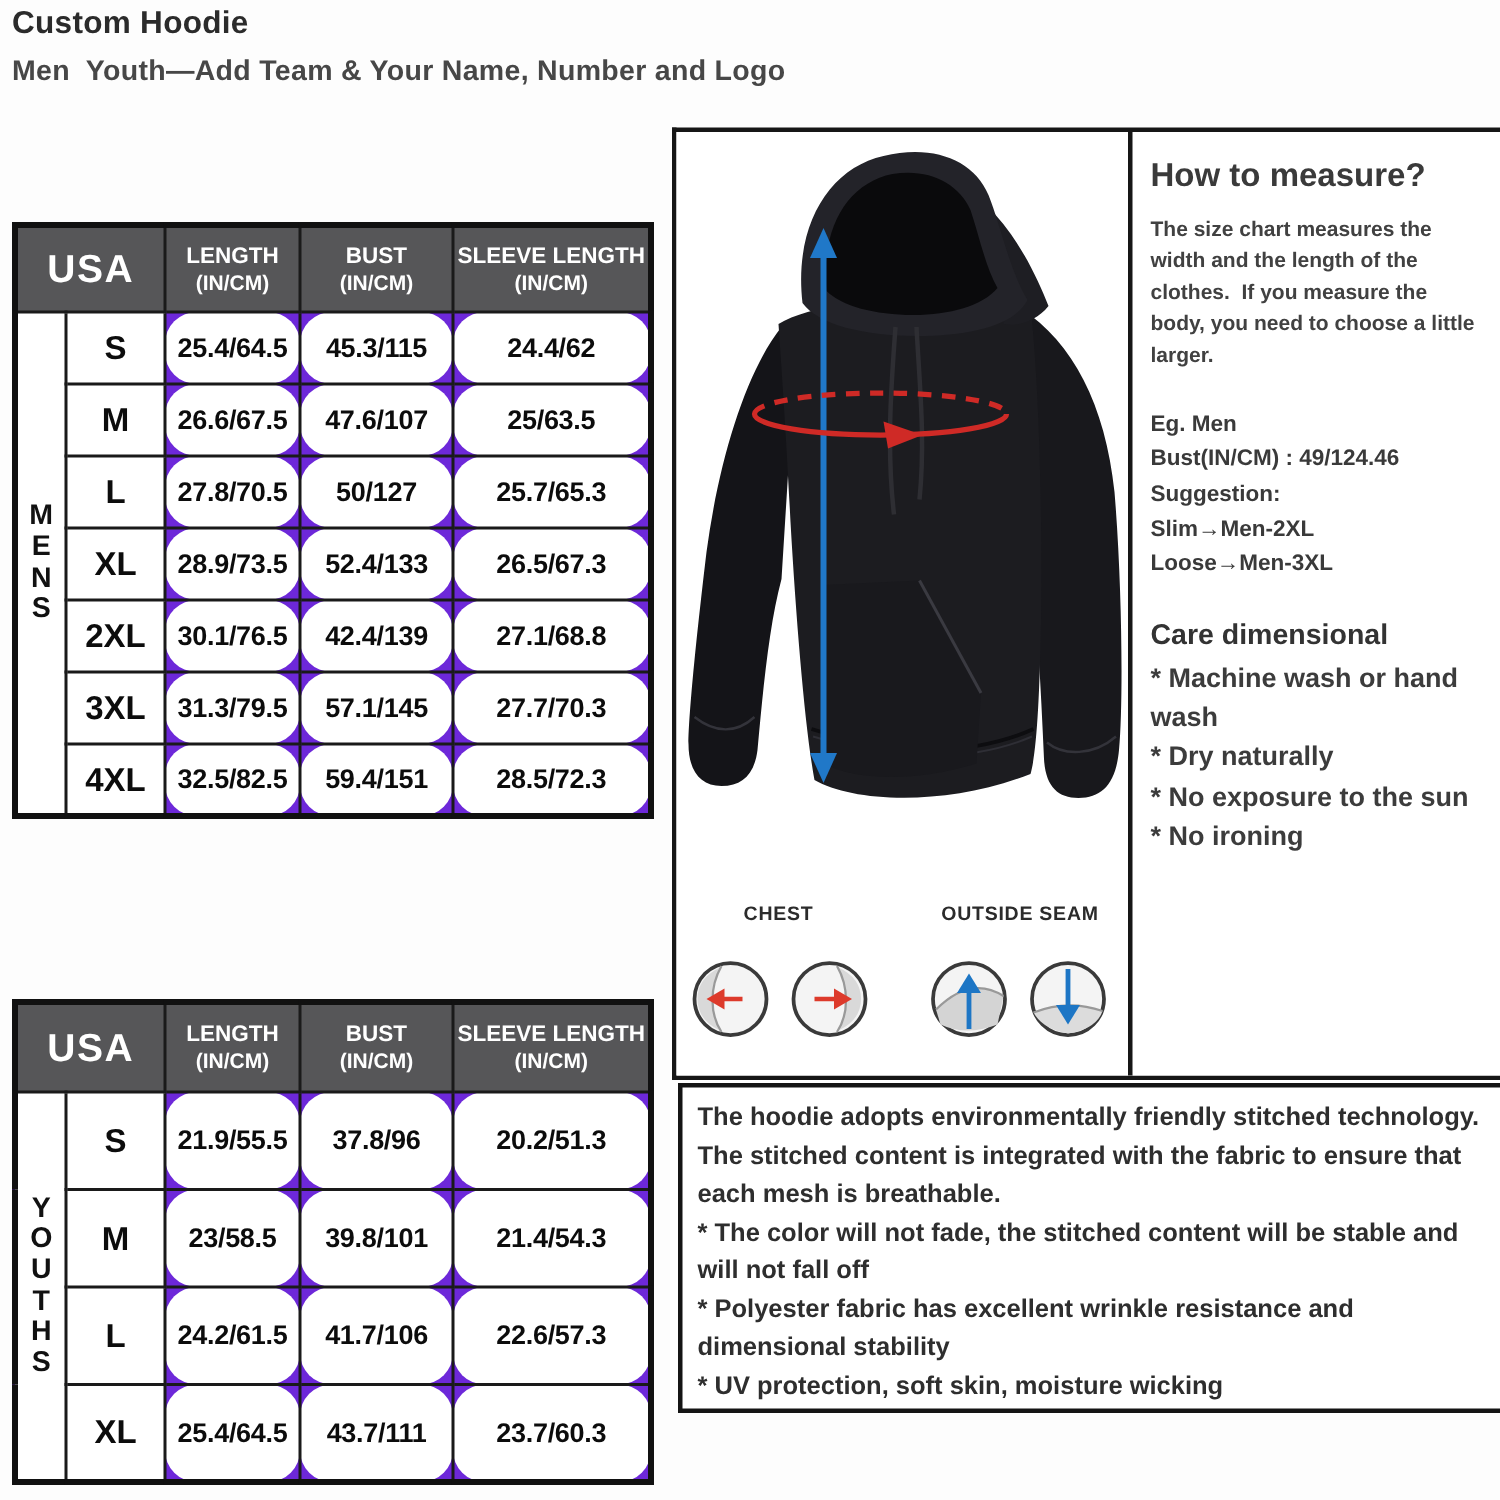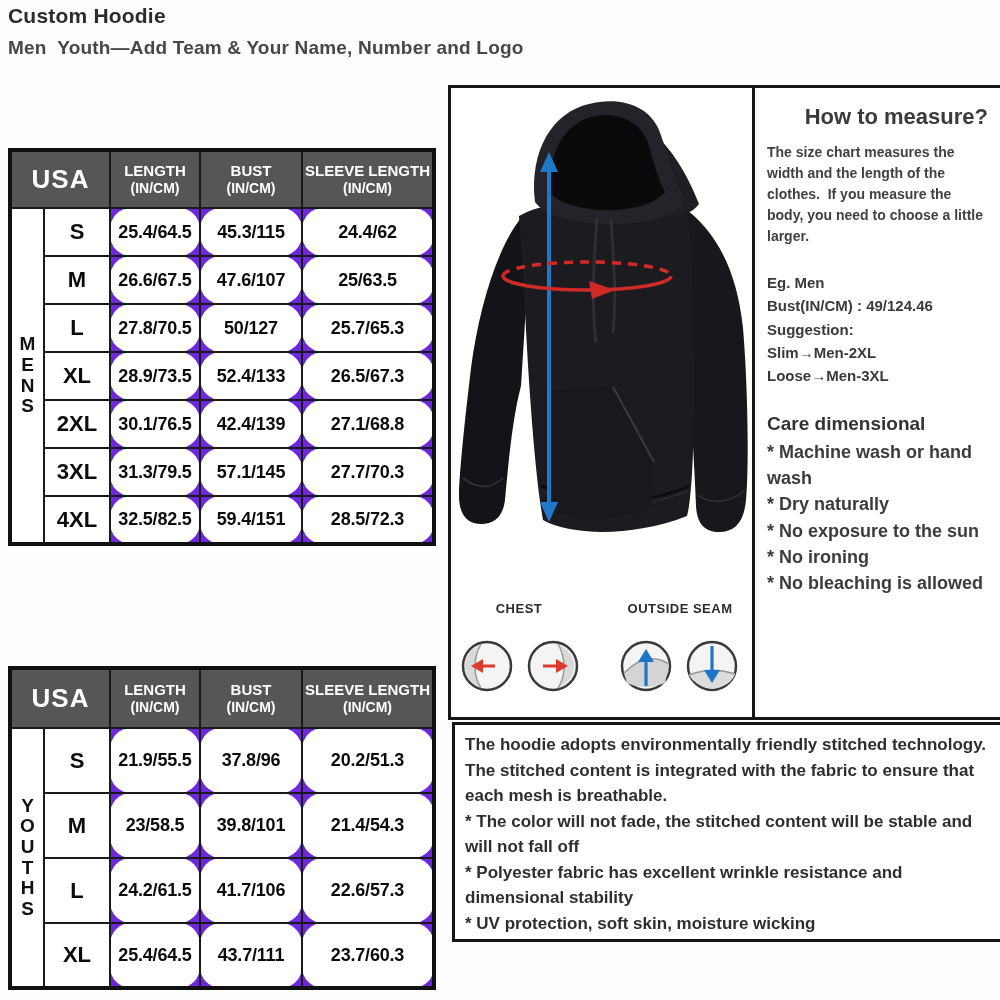--- a/index.html
+++ b/index.html
@@ -29,21 +29,21 @@
   .val-cell  { font-size:18px; font-weight:bold; color:#0c0c0c; background:#fff; letter-spacing:-0.2px;border-radius:21px; }
   .group-cell { background:#fff; }
   .group-cell .vert { display:flex; flex-direction:column; align-items:center; justify-content:center; font-size:19px; font-weight:bold; line-height:1.08; color:#111; }
 
   
   .right-section { position:absolute; left:448px; top:85px; width:552px; height:635px; border:3px solid #161616; border-right:none; display:flex; background:#fff; }
   .hoodie-panel { position:relative; width:304px; height:100%; border-right:3px solid #161616; background:#fff; }
   .hoodie-panel svg { position:absolute; left:0; top:0; }
 
   .measure-panel { flex:1; padding:8px 12px 0 12px; background:#fff; }
-  .measure-heading { font-size:22px; font-weight:bold; color:#3a3a3a; text-align:right; margin:8px 0 12px 0; }
+  .measure-heading { font-size:22px; font-weight:bold; color:#3a3a3a; text-align:left; margin:8px 0 12px 0; }
   .measure-paragraph { font-size:14px; font-weight:bold; color:#414141; line-height:1.5; white-space:pre-wrap; }
   .example-block { margin-top:24px; font-size:15px; font-weight:bold; color:#3a3a3a; line-height:1.55; }
   .example-block p { margin:0; }
   .care-heading { margin-top:26px; font-size:19px; font-weight:bold; color:#333; }
   .care-list { margin-top:4px; font-size:18px; font-weight:bold; color:#3c3c3c; line-height:1.45; }
   .care-list p { margin:0; }
 
   
   .description-panel { position:absolute; left:452px; top:722px; width:548px; height:220px; border:3px solid #141414; border-right:none; background:#fff; padding:7px 8px 0 10px; }
   .description-panel p { font-size:17px; font-weight:bold; color:#2e2e2e; line-height:1.5; margin:0; }
@@ -286,21 +286,20 @@
           <p>Suggestion:</p>
           <p>Slim→Men-2XL</p>
           <p>Loose→Men-3XL</p>
         </div>
       <div class="care-heading">Care dimensional</div>
       <div class="care-list" id="care-list">
           <p>* Machine wash or hand wash</p>
           <p>* Dry naturally</p>
           <p>* No exposure to the sun</p>
           <p>* No ironing</p>
-          <p>* No bleaching is allowed</p>
         </div>
     </div>
   </div>
 
   <div class="description-panel" id="description-panel">
       <p>The hoodie adopts environmentally friendly stitched technology. The stitched content is integrated with the fabric to ensure that each mesh is breathable.</p>
       <p>* The color will not fade, the stitched content will be stable and will not fall off</p>
       <p>* Polyester fabric has excellent wrinkle resistance and dimensional stability</p>
       <p>* UV protection, soft skin, moisture wicking</p>
     </div>

